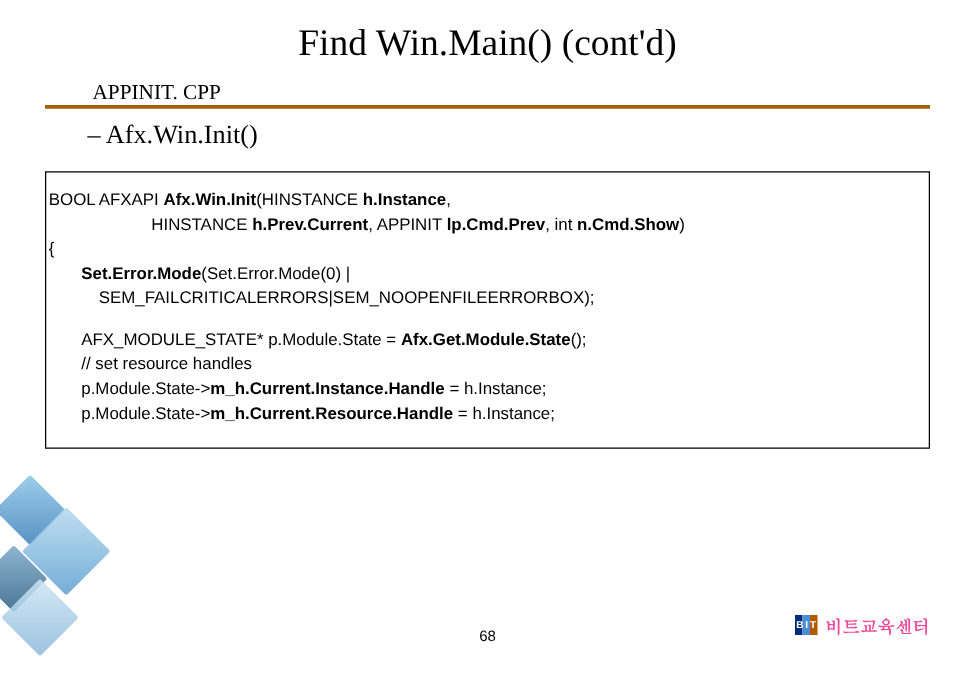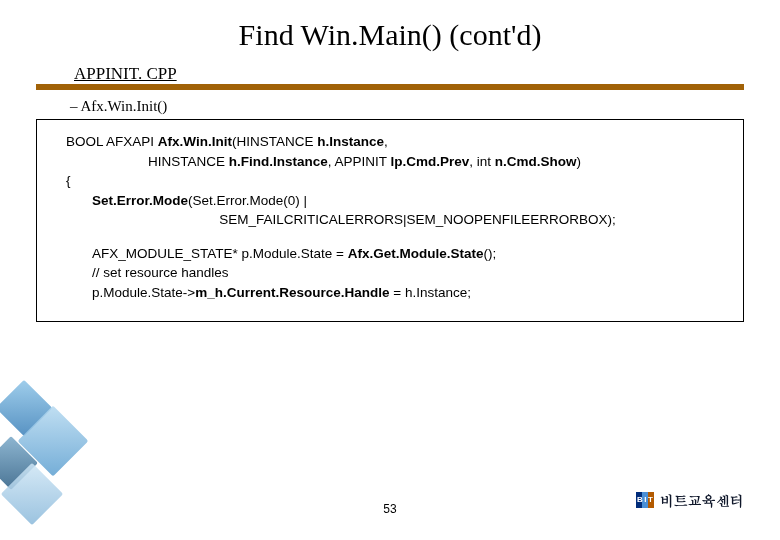--- a/index.html
+++ b/index.html
@@ -22,42 +22,41 @@
     font-family: "Times New Roman", serif;
     color: #000;
     padding-top: 18px;
     padding-bottom: 12px;
   }
   .subhead {
     padding-left: 38px;
     font-size: 17px;
     font-family: "Times New Roman", serif;
     color: #000;
-    border-bottom: 6px solid #a16207;
+    border-bottom: 3px solid #a16207;
     margin: 0 36px 8px 36px;
-    text-decoration: underline;
   }
   .subitem {
     padding-left: 70px;
-    font-size: 15px;
+    font-size: 21px;
     font-family: "Times New Roman", serif;
     color: #000;
   }
   .codebox {
-    margin: 4px 36px;
+    margin: 17px 36px;
     border: 1px solid #000;
-    padding: 12px 14px 18px 29px;
+    padding: 12px 14px 18px 2px;
     font-family: Arial, Helvetica, sans-serif;
     font-size: 13.5px;
     line-height: 1.45;
     color: #000;
   }
   .codebox .indent1 { padding-left: 26px; }
   .codebox .indent2 { padding-left: 82px; }
-  .codebox .indent3 { padding-left: 40px; text-align: center; }
+  .codebox .indent3 { padding-left: 40px; }
   .b { font-weight: bold; }
   .blank { height: 14px; }
   .footer {
     position: absolute;
     bottom: 14px;
     width: 100%;
     height: 24px;
   }
   .pgnum {
     position: absolute;
@@ -93,21 +92,21 @@
     color: #fff;
     font-weight: bold;
     font-family: Arial, sans-serif;
     left: 1px;
     top: 3px;
     letter-spacing: 1.5px;
   }
   .brand-text {
     font-size: 14px;
     font-weight: bold;
-    color: #0f172a;
+    color: #ec4899;
     font-family: "Batang", "Malgun Gothic", serif;
   }
   .deco {
     position: absolute;
     left: 0;
     bottom: 20px;
     width: 110px;
     height: 160px;
     pointer-events: none;
   }
@@ -129,46 +128,49 @@
   <div class="title">Find Win.Main() (cont'd)</div>
 
   <div class="subhead">APPINIT. CPP</div>
   <div class="subitem">– Afx.Win.Init()</div>
 
   <div class="codebox">
     <div>
       <span>BOOL AFXAPI </span><span class="b">Afx.Win.Init</span><span>(HINSTANCE </span><span class="b">h.Instance</span><span>,</span>
     </div>
     <div class="indent2">
-      <span>HINSTANCE </span><span class="b">h.Find.Instance</span><span>, APPINIT </span><span class="b">lp.Cmd.Prev</span><span>, int </span><span class="b">n.Cmd.Show</span><span>)</span>
+      <span>HINSTANCE </span><span class="b">h.Prev.Current</span><span>, APPINIT </span><span class="b">lp.Cmd.Prev</span><span>, int </span><span class="b">n.Cmd.Show</span><span>)</span>
     </div>
     <div>{</div>
     <div class="indent1">
       <span class="b">Set.Error.Mode</span><span>(Set.Error.Mode(0) |</span>
     </div>
     <div class="indent3">SEM_FAILCRITICALERRORS|SEM_NOOPENFILEERRORBOX);</div>
     <div class="blank"></div>
     <div class="indent1">
       <span>AFX_MODULE_STATE* p.Module.State = </span><span class="b">Afx.Get.Module.State</span><span>();</span>
     </div>
     <div class="indent1">// set resource handles</div>
+    <div class="indent1">
+      <span>p.Module.State-&gt;</span><span class="b">m_h.Current.Instance.Handle</span><span> = h.Instance;</span>
+    </div>
     <div class="indent1">
       <span>p.Module.State-&gt;</span><span class="b">m_h.Current.Resource.Handle</span><span> = h.Instance;</span>
     </div>
   </div>
 
   <div class="deco">
     <div class="sq sq1"></div>
     <div class="sq sq2"></div>
     <div class="sq sq3"></div>
     <div class="sq sq4"></div>
   </div>
 
   <div class="footer">
-    <div class="pgnum">53</div>
+    <div class="pgnum">68</div>
     <div class="brand">
       <div class="brand-logo" style="position:relative;">
         <span class="cell c-b"></span>
           <span class="cell c-i"></span>
           <span class="cell c-t"></span>
         <span class="letters">BIT</span>
       </div>
       <div class="brand-text">비트교육센터</div>
     </div>
   </div>

